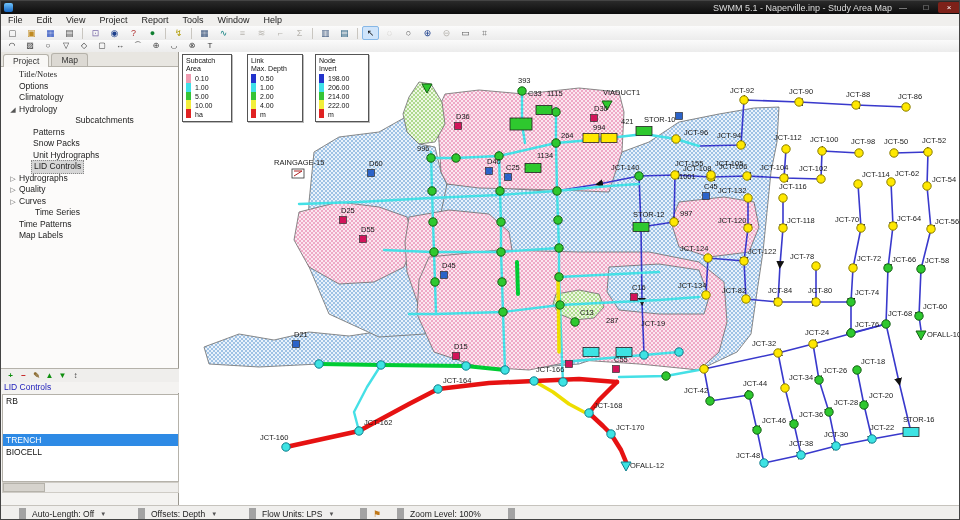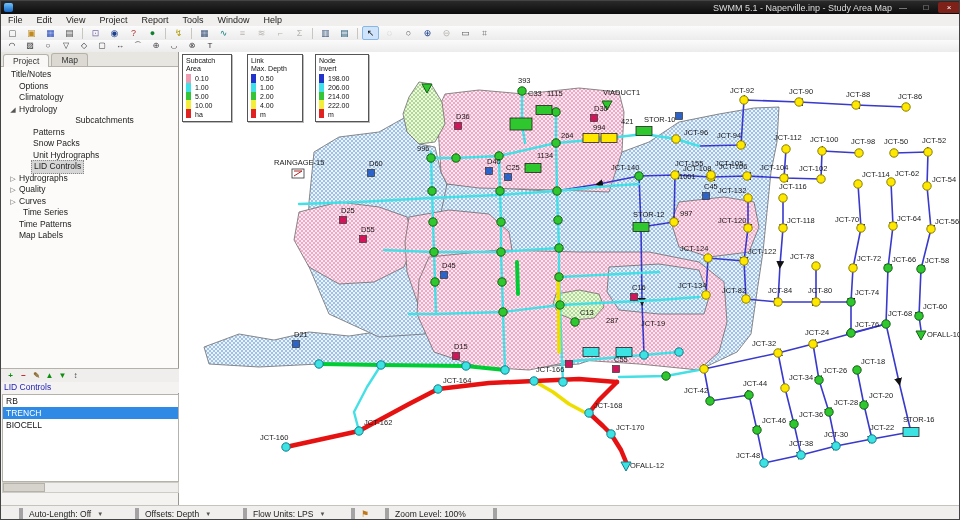--- a/index.html
+++ b/index.html
@@ -32,35 +32,35 @@
   .treeitem .lbl{padding:0 2px;}
   .treeitem.selected .lbl{background:#d6d6d6;border:1px dotted #888;}
   #treescroll{position:absolute;left:1px;top:430px;width:175px;height:9px;background:#efeeec;border:1px solid #cfccc6;}
   #treescroll .thumb{width:40px;height:7px;background:#d6d3cd;border:1px solid #b5b2aa;margin:0;}
   
   #lidtools{position:absolute;left:0;top:316px;width:177px;height:13px;background:#efeeec;border-top:1px solid #b5b2aa;border-bottom:1px solid #cfccc6;display:flex;align-items:center;padding-left:3px;}
   .lidicon{width:13px;height:11px;text-align:center;font-size:8px;line-height:11px;font-weight:bold;}
   #lidheader{position:absolute;left:0;top:330px;width:177px;height:11px;font-size:8.5px;color:#2222bb;padding-left:3px;line-height:11px;background:#f4f3f1;}
   #lidlist{position:absolute;left:1px;top:342px;width:175px;height:86px;background:#ffffff;border:1px solid #b5b2aa;}
   .liditem{font-size:8.5px;height:12px;line-height:12px;padding-left:3px;color:#111;}
-  .liditem.selected{background:#2e8ae5;color:#fff;}
+  .liditem.selected{background:#2e8ae5;color:#fff;margin-top:27px;}
   
   #map{position:absolute;left:178px;top:51px;width:782px;height:453px;background:#ffffff;overflow:hidden;}
   #mapsvg{position:absolute;left:0;top:0;}
   
   .legend{position:absolute;background:#fff;border:1px solid #555;box-shadow:1px 1px 0 #bbb;font-size:7px;color:#111;padding:2px 3px;}
   .legend .ttl{line-height:8px;white-space:pre-line;margin-bottom:1px;}
   .legend .rows{display:flex;}
   .legend .bar{width:5px;display:flex;flex-direction:column;margin-right:4px;}
   .legend .bar div{flex:1;}
   .legend .vals div{height:9px;line-height:9px;}
   .legend .unit{height:8px;line-height:8px;}
   
   #statusbar{position:absolute;left:0;top:504px;width:960px;height:16px;background:#f0efed;border-top:1px solid #c6c3bd;display:flex;align-items:center;font-size:8.5px;color:#222;}
-  .statuscell{height:12px;line-height:12px;border-right:4px solid #a3a3a3;padding:0 6px;display:flex;align-items:center;white-space:nowrap;}
+  .statuscell{height:12px;line-height:12px;border-right:7px solid #a3a3a3;padding:0 6px;display:flex;align-items:center;white-space:nowrap;}
   .statuscell .arr{font-size:6px;color:#555;margin-left:6px;}
   .flagicon{color:#c07818;font-size:9px;}
 </style>
 </head>
 <body>
 
 <div id="app">
 
   <div id="titlebar">
     <div id="titleicon"></div>
@@ -126,21 +126,21 @@
       <div class="tbicon sm" style="color: rgb(51, 51, 51);">⊗</div>
       <div class="tbicon sm" style="color: rgb(51, 51, 51);">T</div>
     </div>
 
   <div id="leftpanel">
     <div id="tabsrow">
         <div class="tab active">Project</div>
         <div class="tab">Map</div>
       </div>
     <div id="tree">
-        <div class="treeitem" style="">
+        <div class="treeitem" style="padding-left: 8px; font-family: Liberation Serif, serif;">
           <span class="exp"></span>
           <span class="lbl">Title/Notes</span>
         </div>
         <div class="treeitem" style="padding-left: 8px;">
           <span class="exp"></span>
           <span class="lbl">Options</span>
         </div>
         <div class="treeitem" style="padding-left: 8px;">
           <span class="exp"></span>
           <span class="lbl">Climatology</span>
@@ -174,21 +174,21 @@
           <span class="lbl">Hydrographs</span>
         </div>
         <div class="treeitem" style="padding-left: 8px;">
           <span class="exp">▷</span>
           <span class="lbl">Quality</span>
         </div>
         <div class="treeitem" style="padding-left: 8px;">
           <span class="exp">▷</span>
           <span class="lbl">Curves</span>
         </div>
-        <div class="treeitem" style="padding-left: 12px;">
+        <div class="treeitem" style="padding-left: 24px;">
           <span class="exp"></span>
           <span class="lbl">Time Series</span>
         </div>
         <div class="treeitem" style="padding-left: 8px;">
           <span class="exp"></span>
           <span class="lbl">Time Patterns</span>
         </div>
         <div class="treeitem" style="padding-left: 8px;">
           <span class="exp"></span>
           <span class="lbl">Map Labels</span>

